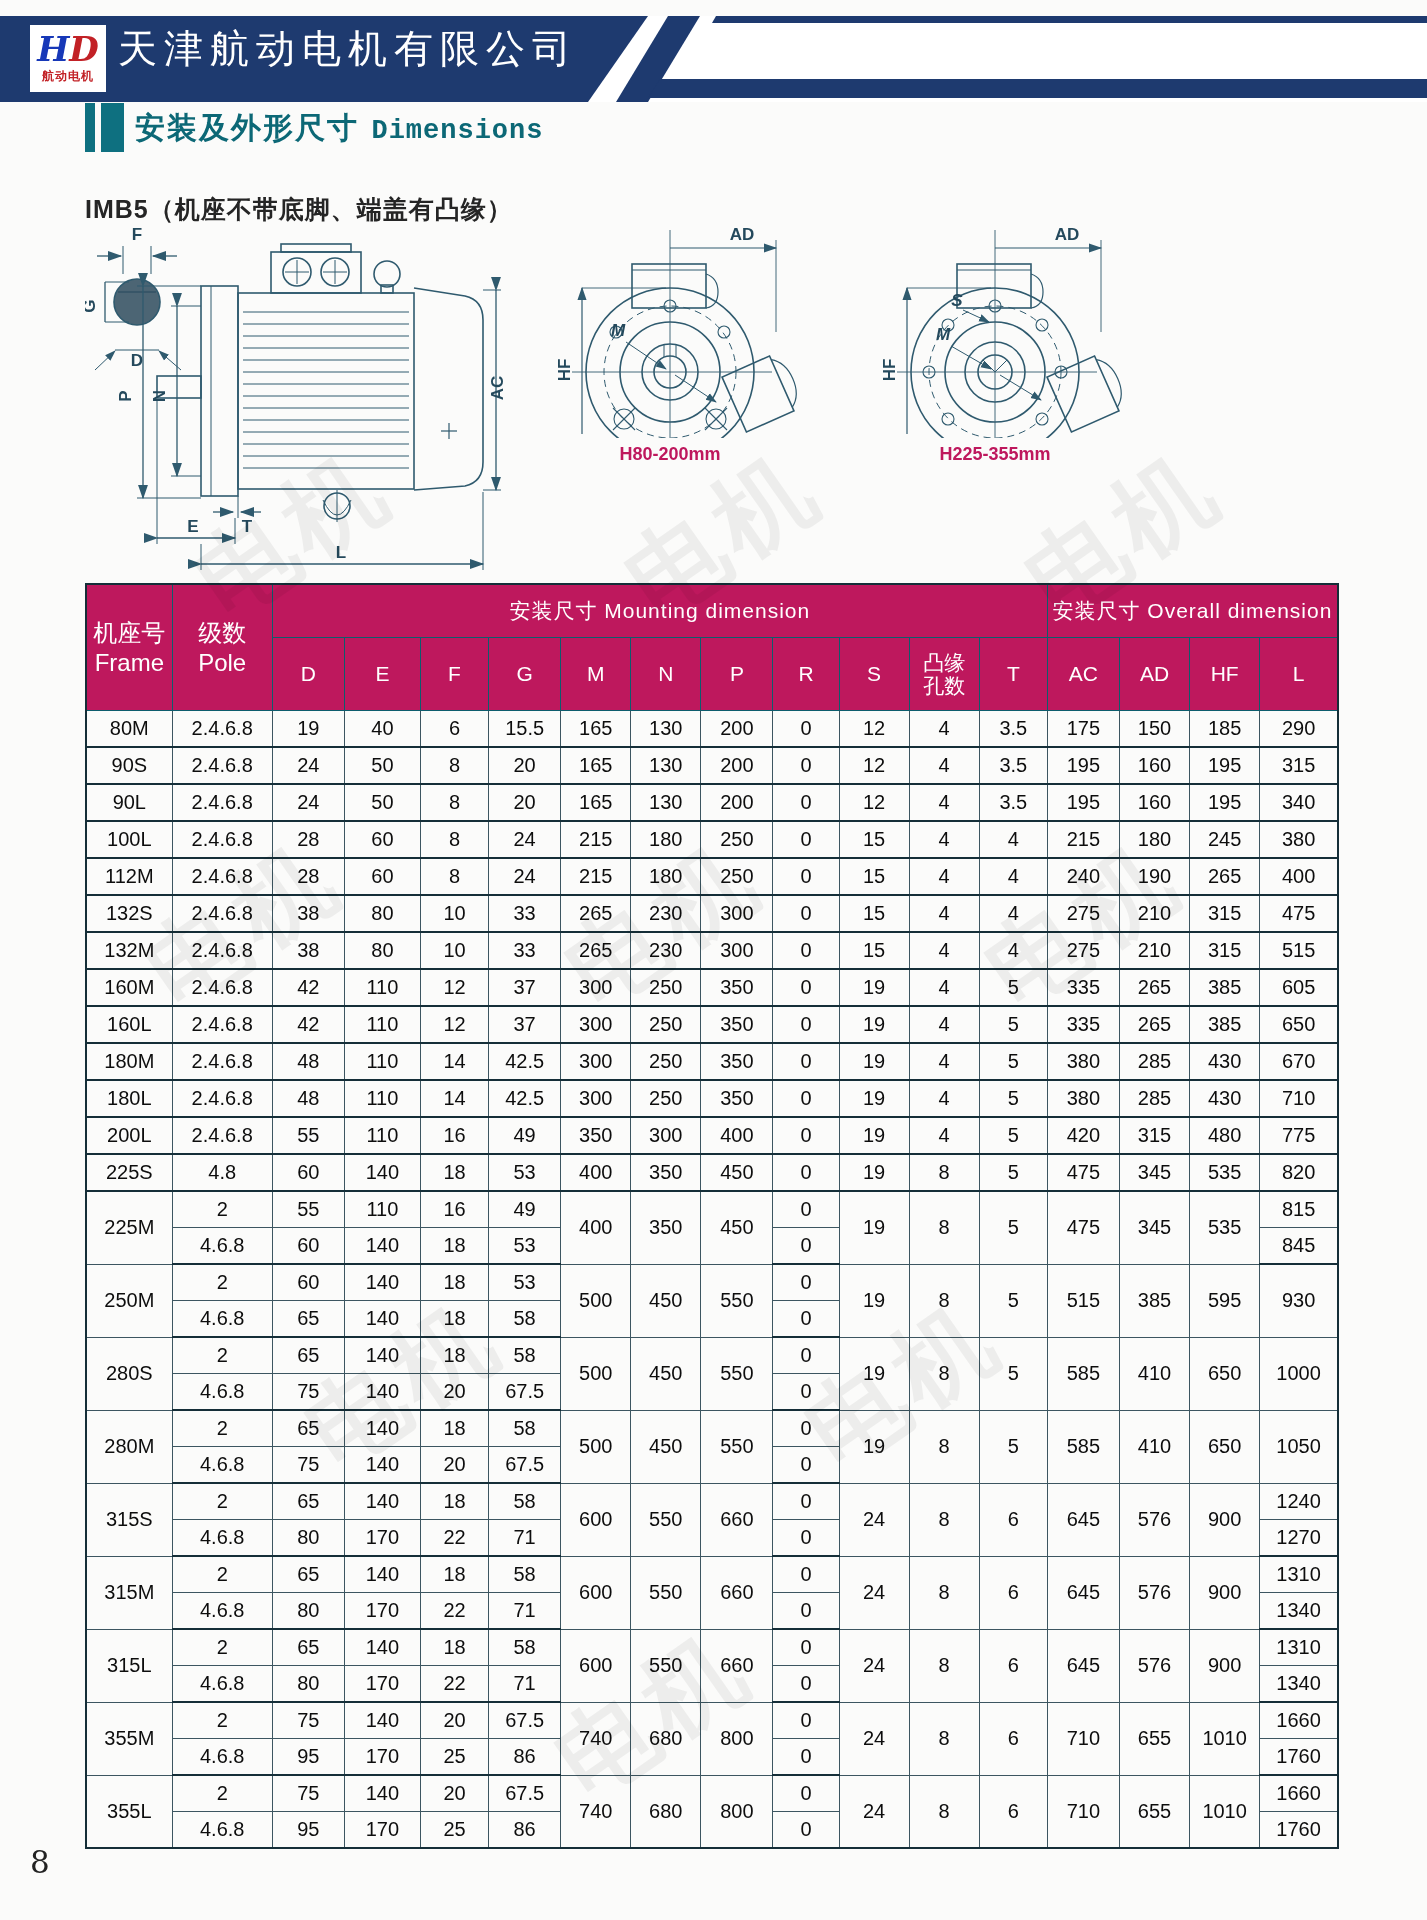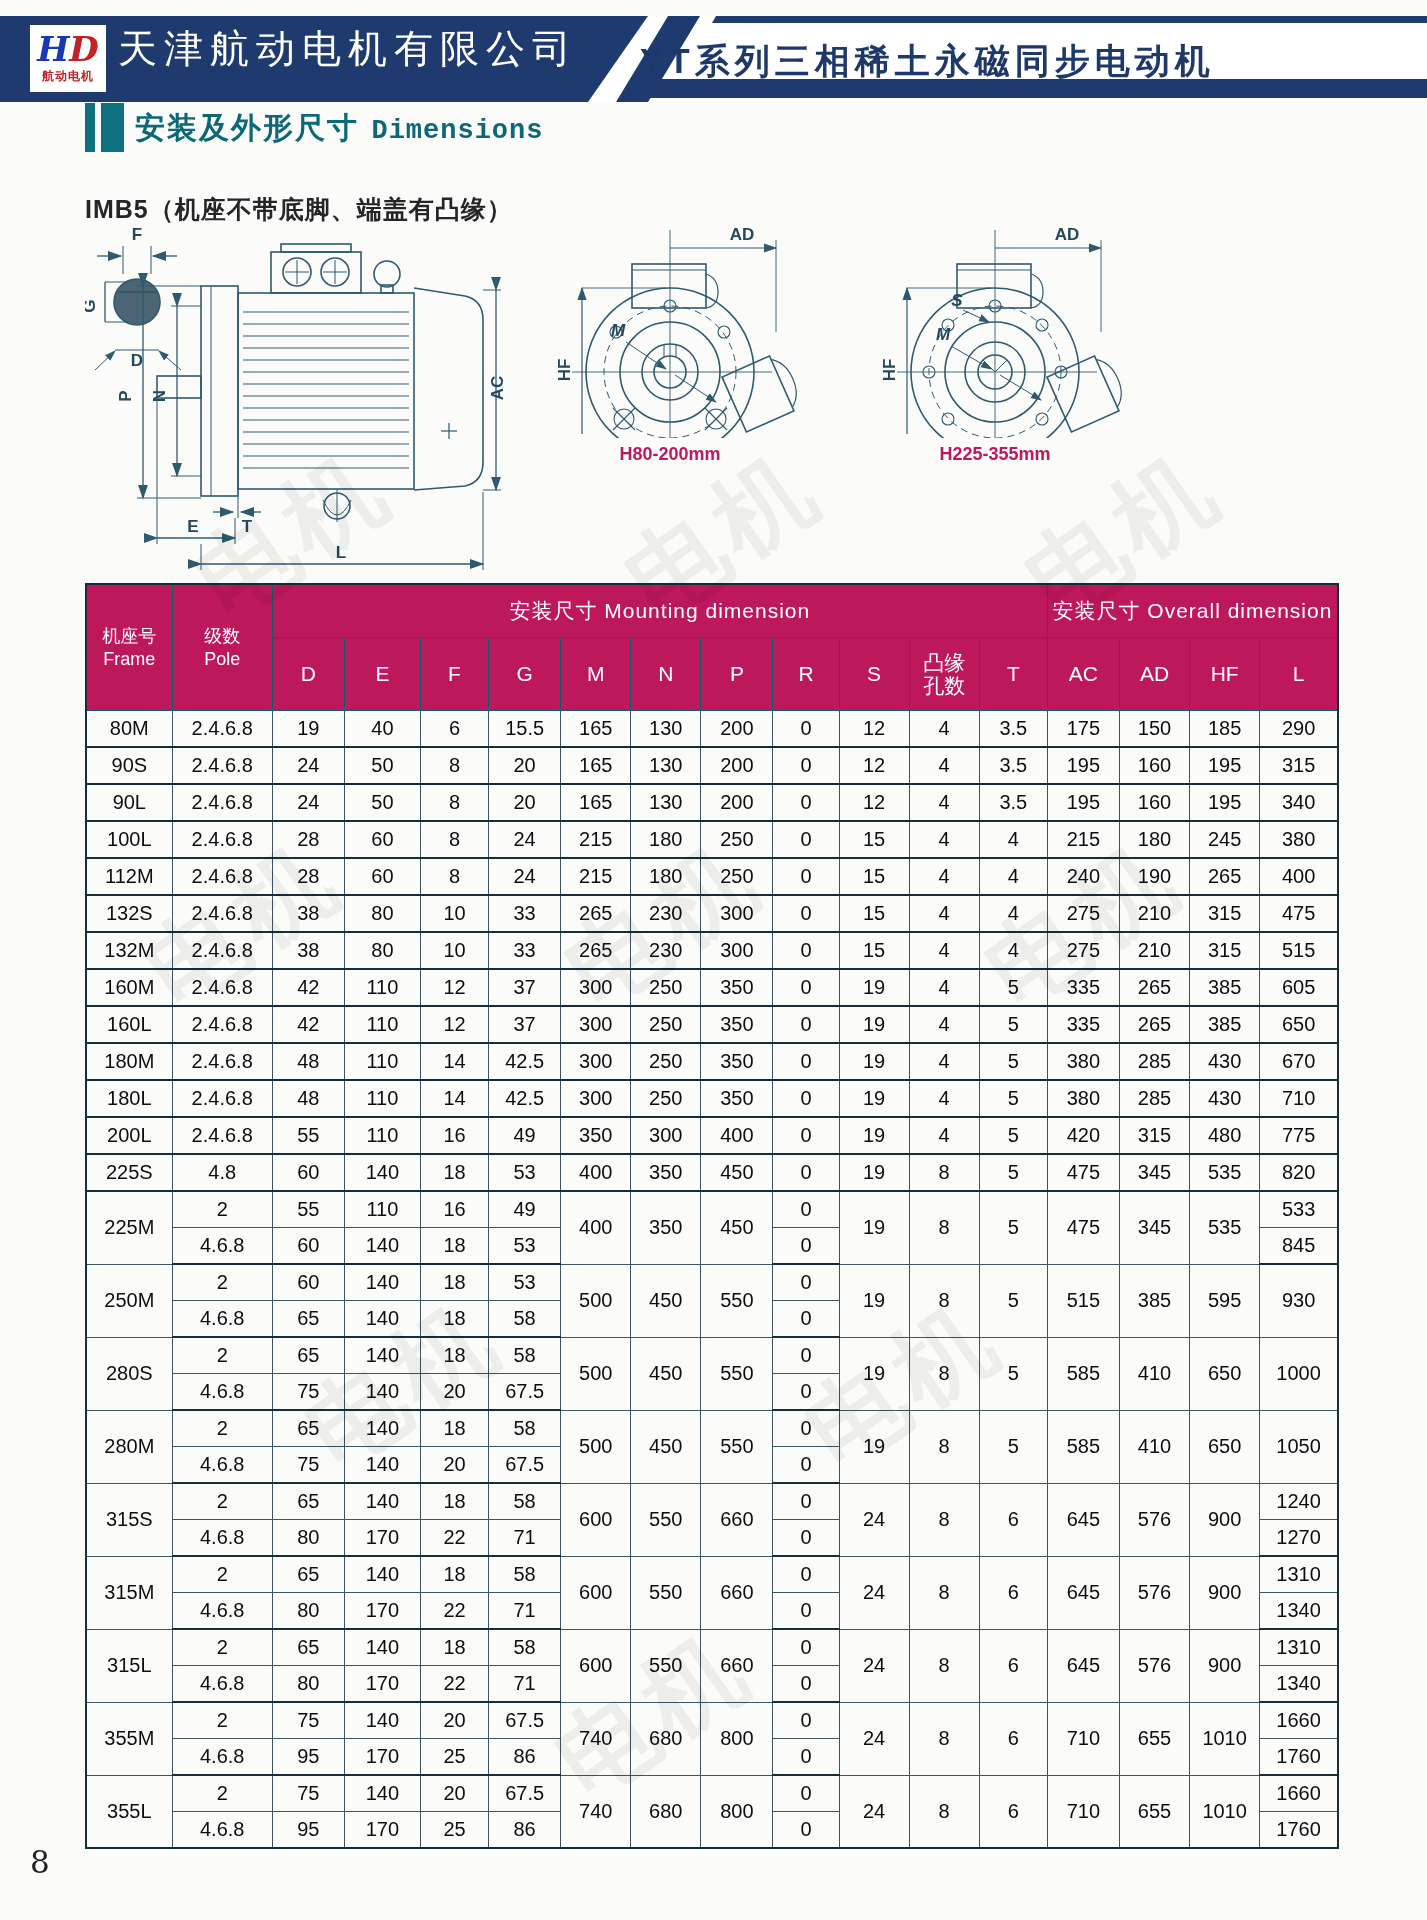--- a/index.html
+++ b/index.html
@@ -46,21 +46,21 @@
   .dim{font-size:17px;font-weight:bold;}
   .dimi{font-size:17px;font-weight:bold;font-style:italic;}
   
   table.dims{position:absolute;left:85px;top:583px;border-collapse:collapse;table-layout:fixed;
     width:1254px;background:transparent;}
   table.dims th,table.dims td{border:1px solid #3c5ショ560;}
   table.dims th,table.dims td{border:1px solid #3c5560;}
   table.dims{border:2px solid #152e38;}
   thead th{background:#be185d;color:#fff;font-weight:normal;border:1px solid #0d5d6d !important;}
   th.grp{font-size:21px;height:50px;letter-spacing:1px;}
-  th.two{font-size:18px;line-height:1.25;white-space:pre-line;}
+  th.two{font-size:24px;line-height:1.25;white-space:pre-line;}
   #col-row th{font-size:21px;height:70px;line-height:1.1;white-space:pre-line;vertical-align:middle;}
   tbody td{font-size:20px;text-align:center;color:#0d0d0d;height:35px;padding:0;background:transparent;}
   tbody tr.sep td{border-bottom:2px solid #152e38;}
   
   .page-num{position:absolute;left:30px;top:1844px;font-family:"DejaVu Serif",serif;font-size:31px;color:#222;}
   .wm{position:absolute;font-size:96px;color:#000;opacity:0.05;transform:rotate(-35deg);
     pointer-events:none;z-index:9;font-weight:bold;letter-spacing:8px;}
 </style>
 </head>
 <body>
@@ -68,21 +68,20 @@
 <div class="page-header">
   <div class="hdr-blue"></div>
   <div class="hdr-stripe"></div>
   <div class="hdr-topbar"></div>
   <div class="hdr-botbar"></div>
   <div class="logo-box">
     <div class="logo-hd"><span>H</span><span class="d">D</span></div>
     <div class="logo-sub">航动电机</div>
   </div>
   <div class="company-cn">天津航动电机有限公司</div>
-  <div class="product-title">YT系列三相稀土永磁同步电动机</div>
 </div>
 
 <div class="sec-bars">
   <div class="sec-bar1"></div>
   <div class="sec-bar2"></div>
 </div>
 <div class="sec-title">
   <span>安装及外形尺寸</span>
   <span class="en">Dimensions</span>
 </div>
@@ -606,21 +605,21 @@
         <td rowspan="2">400</td>
         <td rowspan="2">350</td>
         <td rowspan="2">450</td>
         <td>0</td>
         <td rowspan="2">19</td>
         <td rowspan="2">8</td>
         <td rowspan="2">5</td>
         <td rowspan="2">475</td>
         <td rowspan="2">345</td>
         <td rowspan="2">535</td>
-        <td>533</td>
+        <td>815</td>
       </tr>
       <tr class="sep">
         <td>4.6.8</td>
         <td>60</td>
         <td>140</td>
         <td>18</td>
         <td>53</td>
         <td>0</td>
         <td>845</td>
       </tr>

